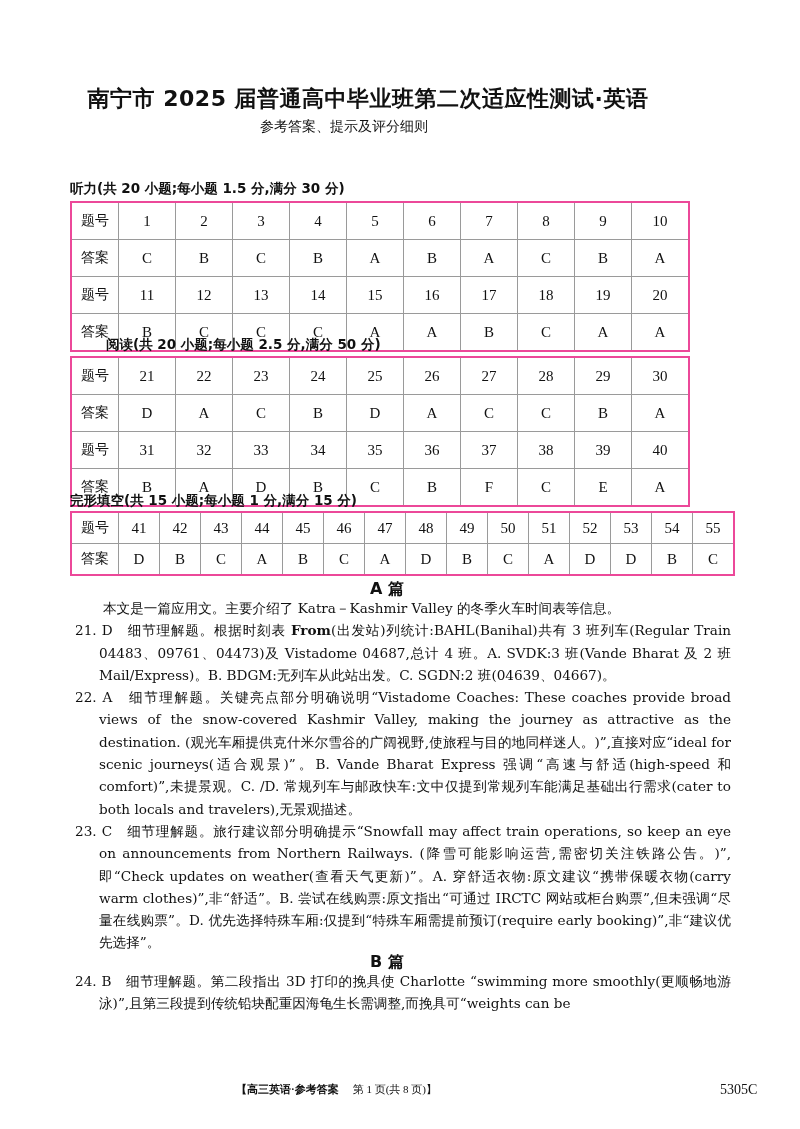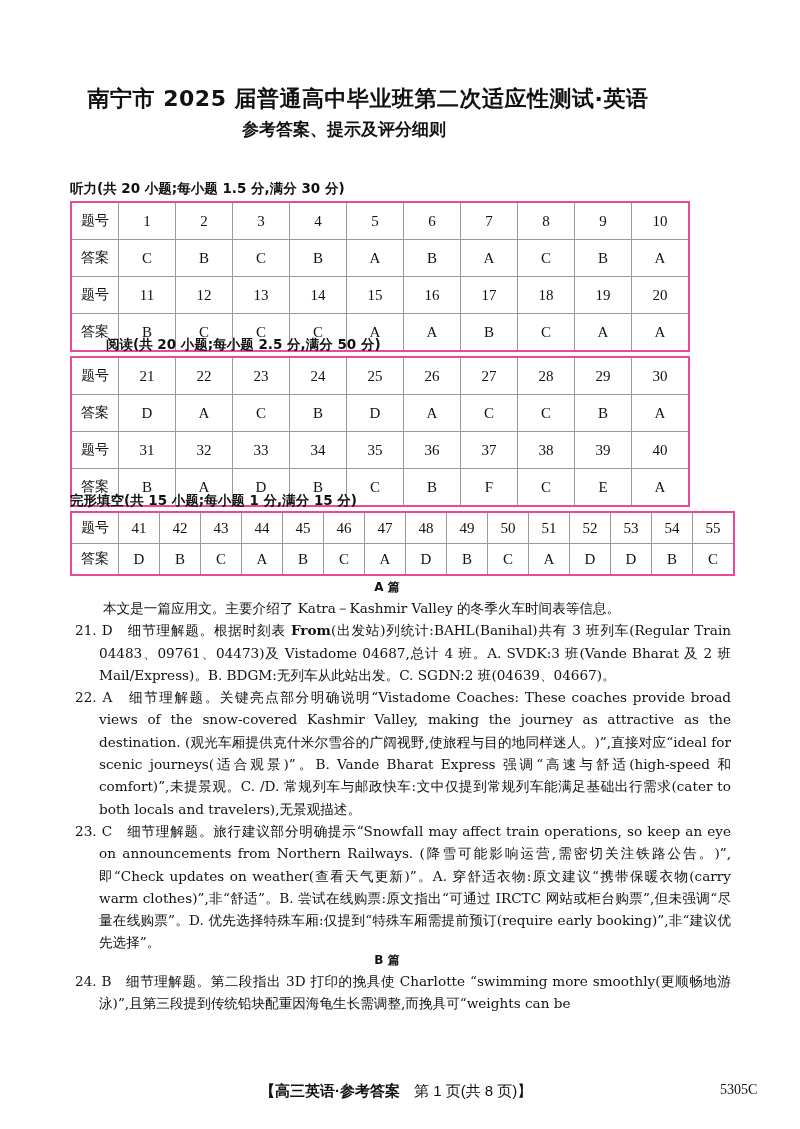--- a/index.html
+++ b/index.html
@@ -9,21 +9,21 @@
     color: #111;
   }
   .title {
     position: absolute; top: 84px; left: 0; width: 736px; text-align: center;
     font-family: "DejaVu Sans", "Liberation Sans", sans-serif;
     font-weight: bold; font-size: 22px; letter-spacing: 0.5px;
   }
   .subtitle {
     position: absolute; top: 118px; left: 0; width: 688px; text-align: center;
     font-family: "DejaVu Sans", "Liberation Sans", sans-serif;
-    font-weight: bold; font-size: 17px;
+    font-weight: normal; font-size: 14px;
   }
   .section-label {
     position: absolute; left: 70px;
     font-family: "DejaVu Sans", "Liberation Sans", sans-serif;
     font-weight: bold; font-size: 13.5px;
   }
   table.ans {
     position: absolute; left: 70px; border-collapse: collapse;
     border: 2px solid #ec4899;
   }
@@ -37,34 +37,34 @@
   }
   #t1 td, #t2 td { height: 36px; }
   #t1 td.hdr, #t2 td.hdr { width: 46px; }
   #t1 td.c, #t2 td.c { width: 56px; }
   #t3 td { height: 30px; }
   #t3 td.hdr { width: 46px; }
   #t3 td.c { width: 40px; }
   .passage-head {
     position: absolute; left: 0; width: 774px; text-align: center;
     font-family: "DejaVu Sans", "Liberation Sans", sans-serif;
-    font-weight: bold; font-size: 12px;
+    font-weight: bold; font-size: 16px;
   }
   .body {
     position: absolute; left: 75px; width: 656px;
     font-size: 13.6px; line-height: 22.3px; text-align: justify;
   }
   .body p { margin: 0; }
   .body p.intro { text-indent: 28px; }
   .body p.item { padding-left: 24px; text-indent: -24px; }
   .body b { font-weight: bold; }
   .footer {
-    position: absolute; top: 1082px; left: 260px;
-    font-family: Liberation Sans, sans-serif;
-    font-size: 15px; font-weight: bold;
+    position: absolute; top: 1082px; left: 236px;
+    font-family: Liberation Serif, serif;
+    font-size: 11px; font-weight: bold;
   }
   .footer .page { font-weight: normal; margin-left: 14px; }
   .code {
     position: absolute; top: 1082px; left: 694px;
     font-family: "Liberation Serif", serif; font-size: 14px; margin-left: 26px;
   }
 </style>
 </head>
 <body>
 

